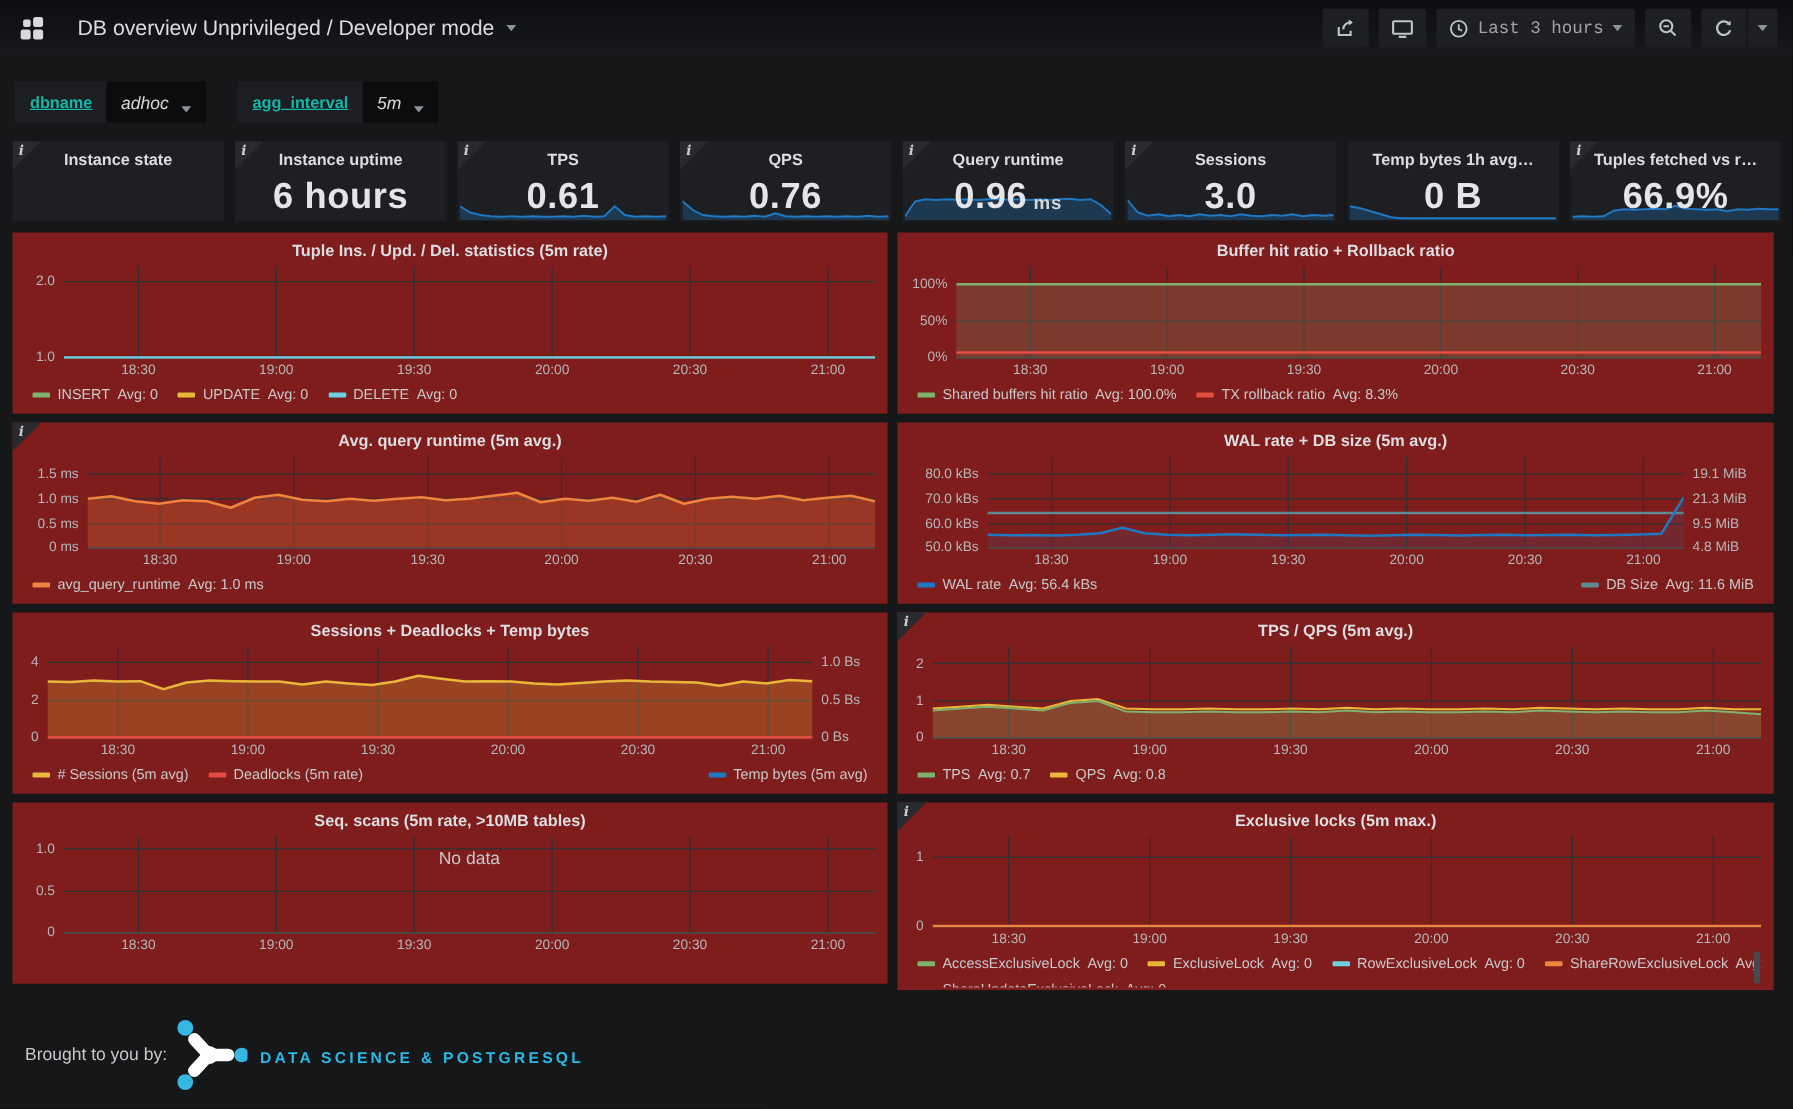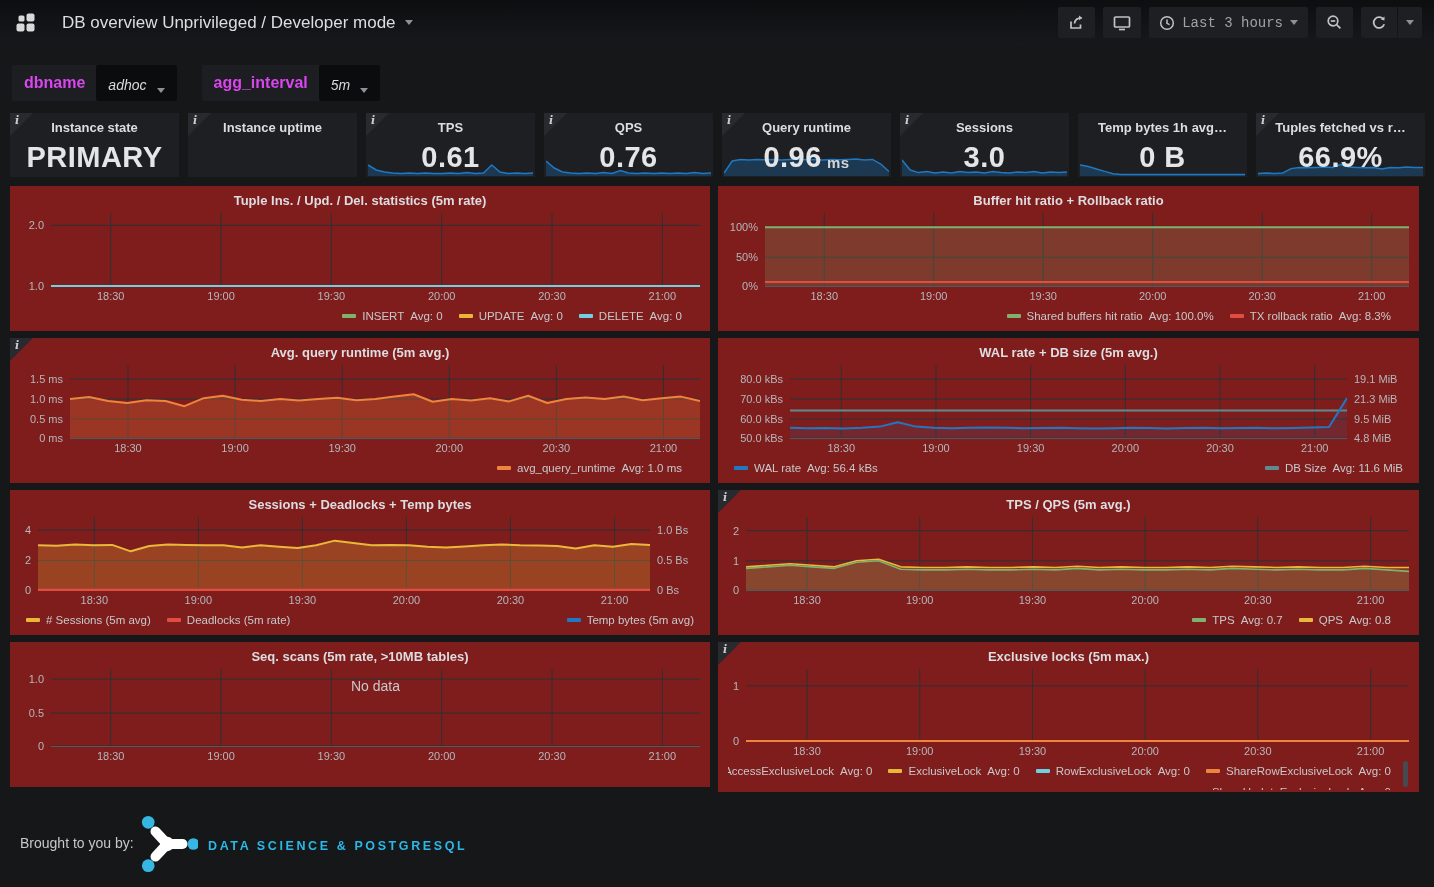--- a/index.html
+++ b/index.html
@@ -25,21 +25,21 @@
     display:flex; align-items:center; justify-content:center; gap:7px;
     padding:0 10px; color:#a3a3a3; font-size:14px; cursor:pointer;font-family:Liberation Mono, monospace;
   }
   .btn-group { display:flex; gap:1px; }
   .btn-group .nav-btn:first-child { border-radius:2px 0 0 2px; }
   .btn-group .nav-btn:last-child { border-radius:0 2px 2px 0; min-width:24px; padding:0 8px; }
   .icon { display:block; }
   
   .vars { position:absolute; top:65px; left:12px; display:flex; gap:25px; }
   .var { display:flex; align-items:stretch; background:#1c1e22; border-radius:2px; }
-  .var-label { padding:9px 11px 9px 12px; color:#d946ef; font-size:16px; font-weight:700; display:flex; align-items:center; }
+  .var-label { padding:9px 11px 9px 12px; color:#14b8a6; font-size:13px; font-weight:700; display:flex; align-items:center;text-decoration:underline; }
   .var-value {
     background:#0b0c0e; padding:8px 12px; color:#d8d9da; font-size:14px;
     display:flex; align-items:flex-end; gap:10px; border-radius:2px; cursor:pointer;font-style:italic;
   }
   
   .panel {
     position:absolute; background:#7f1d1d; display:flex; flex-direction:column;
     padding:2px 10px 2px 10px;
   }
   .corner {
@@ -54,21 +54,21 @@
   .p-body { flex:1; display:flex; min-height:0; }
   .ycol, .y2col { position:relative; font-size:11px; color:#b4b7bb; }
   .ycol .yt { position:absolute; right:7px; transform:translateY(-50%); white-space:nowrap; }
   .y2col .yt { position:absolute; left:7px; transform:translateY(-50%); white-space:nowrap; }
   .plot { flex:1; position:relative; }
   .plot svg { position:absolute; inset:0; }
   .nodata { position:absolute; left:50%; top:12%; transform:translateX(-50%); font-size:14px; color:#c7c8ca; }
   .xaxis { height:17px; position:relative; font-size:11px; color:#b4b7bb; }
   .xaxis .xt { position:absolute; top:3px; transform:translateX(-50%); white-space:nowrap; }
   .legend { padding:1px 2px 3px 6px; font-size:11.5px; color:#c7c8ca; overflow:hidden; position:relative; }
-  .leg-row { display:flex; align-items:center; height:21px;justify-content:flex-end; }
+  .leg-row { display:flex; align-items:center; height:21px; }
   .leg-item { display:flex; align-items:center; margin-right:16px; cursor:pointer; white-space:nowrap; }
   .leg-item.right { margin-left:auto; margin-right:4px; }
   .swatch { display:inline-block; width:14px; height:4px; border-radius:1px; margin-right:6px; }
   .leg-avg { margin-left:6px; }
   .leg-scroll { position:absolute; right:1px; top:2px; width:5px; height:26px; background:#46494e; border-radius:3px; }
   
   .stat { position:absolute; background:#1d1f23; overflow:hidden; }
   .s-title { position:relative; z-index:2; margin-top:7px; text-align:center; font-size:13px; font-weight:700; color:#dcdde0; padding:0 6px; white-space:nowrap; overflow:hidden; }
   .s-value {
     position:absolute; left:0; right:0; top:24px; bottom:0; z-index:2;
@@ -161,29 +161,29 @@
       </span>
     </div>
   </div>
 
   <div id="dash">
       <div class="stat" style="left: 10px; top: 113px; width: 169px; height: 64px;">
         <div class="corner">
           <span class="ci">i</span>
         </div>
         <div class="s-title">Instance state</div>
+      </div>
+      <div class="stat" style="left: 188px; top: 113px; width: 169px; height: 64px;">
+        <div class="corner">
+          <span class="ci">i</span>
+        </div>
+        <div class="s-title">Instance uptime</div>
         <div class="s-value">
-          <span>PRIMARY</span>
-        </div>
-      </div>
-      <div class="stat" style="left: 188px; top: 113px; width: 169px; height: 64px;">
-        <div class="corner">
-          <span class="ci">i</span>
-        </div>
-        <div class="s-title">Instance uptime</div>
+          <span>6 hours</span>
+        </div>
       </div>
       <div class="stat" style="left: 366px; top: 113px; width: 169px; height: 64px;">
         <div class="corner">
           <span class="ci">i</span>
         </div>
         <div class="s-title">TPS</div>
         <div class="s-value">
           <span>0.61</span>
         </div>
         <div class="spark"><svg width="165" height="22" viewBox="0 0 165 22">

